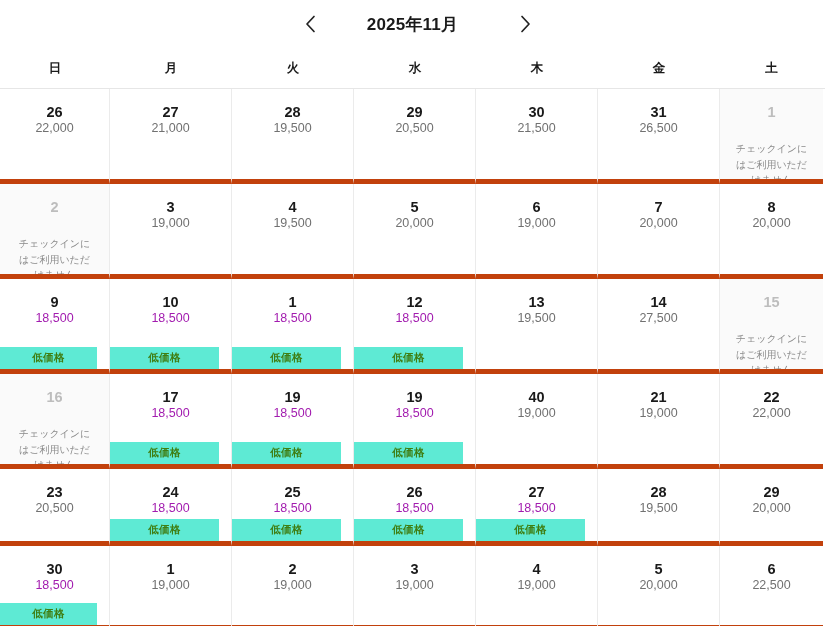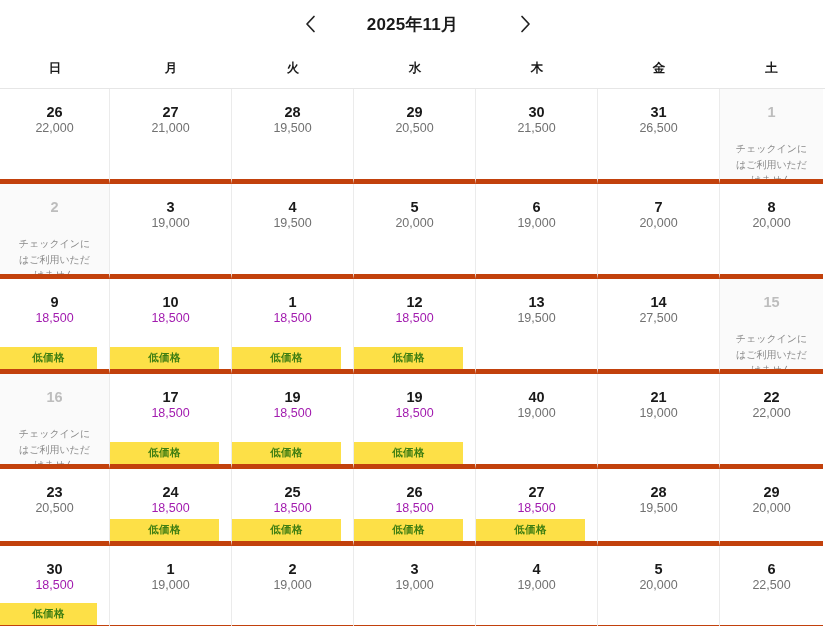--- a/index.html
+++ b/index.html
@@ -107,21 +107,21 @@
     line-height: 1.55;
     text-align: center;
     width: 78px;
     word-break: break-all;
   }
 
   .low-badge {
     position: absolute;
     left: 0; right: 12px; bottom: 0;
     height: 22px;
-    background: #fde047;
+    background: #5eead4;
     color: #3f7e12;
     font-size: 10.5px;
     font-weight: 700;
     display: flex;
     align-items: center;
     justify-content: center;
     letter-spacing: 0.3px;
   }
   .row-5 .low-badge { bottom: 0; }
 </style>

